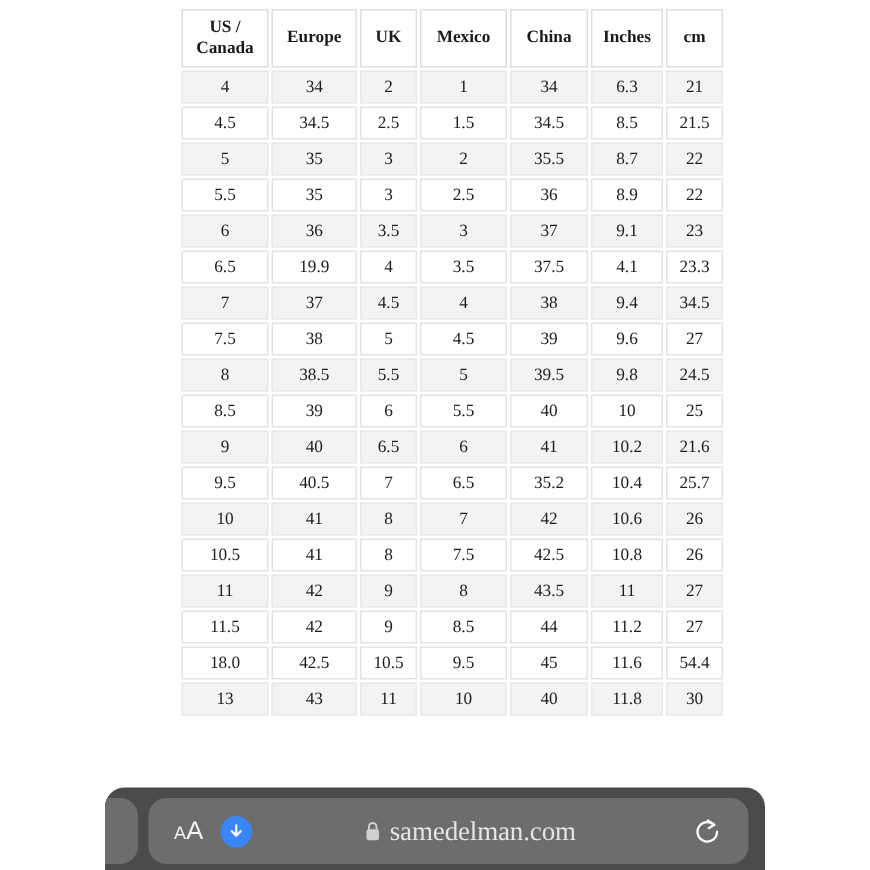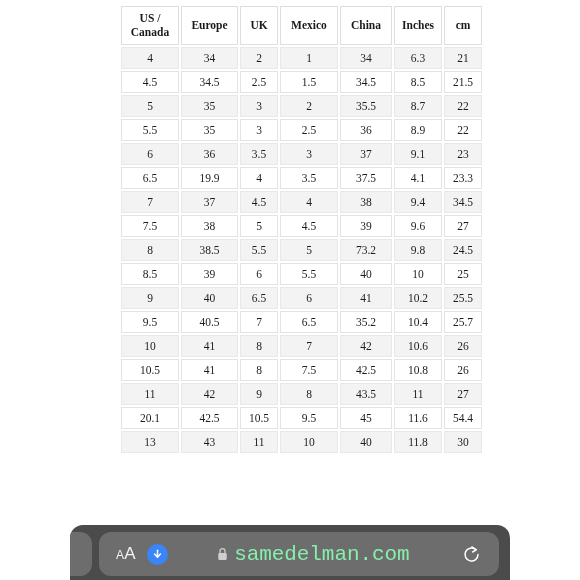--- a/index.html
+++ b/index.html
@@ -146,23 +146,23 @@
     gap: 6px;
     min-width: 0;
   }
 
   #lock-icon {
     flex: 0 0 auto;
     display: block;
   }
 
   #url-text {
-    font-family: Liberation Mono, monospace;
-    font-size: 21px;
-    color: #86efac;
+    font-family: Liberation Serif, serif;
+    font-size: 18px;
+    color: #e5e5e5;
     white-space: nowrap;
     letter-spacing: -0.1px;
   }
 
   #reload-button {
     width: 24px;
     height: 24px;
     flex: 0 0 auto;
     margin-right: 6px;
     display: flex;
@@ -267,41 +267,41 @@
           <td>4.5</td>
           <td>39</td>
           <td>9.6</td>
           <td>27</td>
         </tr>
         <tr class="row-odd">
           <td>8</td>
           <td>38.5</td>
           <td>5.5</td>
           <td>5</td>
-          <td>73.2</td>
+          <td>39.5</td>
           <td>9.8</td>
           <td>24.5</td>
         </tr>
         <tr class="row-even">
           <td>8.5</td>
           <td>39</td>
           <td>6</td>
           <td>5.5</td>
           <td>40</td>
           <td>10</td>
           <td>25</td>
         </tr>
         <tr class="row-odd">
           <td>9</td>
           <td>40</td>
           <td>6.5</td>
           <td>6</td>
           <td>41</td>
           <td>10.2</td>
-          <td>25.5</td>
+          <td>21.6</td>
         </tr>
         <tr class="row-even">
           <td>9.5</td>
           <td>40.5</td>
           <td>7</td>
           <td>6.5</td>
           <td>35.2</td>
           <td>10.4</td>
           <td>25.7</td>
         </tr>
@@ -326,21 +326,30 @@
         <tr class="row-odd">
           <td>11</td>
           <td>42</td>
           <td>9</td>
           <td>8</td>
           <td>43.5</td>
           <td>11</td>
           <td>27</td>
         </tr>
         <tr class="row-even">
-          <td>20.1</td>
+          <td>11.5</td>
+          <td>42</td>
+          <td>9</td>
+          <td>8.5</td>
+          <td>44</td>
+          <td>11.2</td>
+          <td>27</td>
+        </tr>
+        <tr class="row-even">
+          <td>18.0</td>
           <td>42.5</td>
           <td>10.5</td>
           <td>9.5</td>
           <td>45</td>
           <td>11.6</td>
           <td>54.4</td>
         </tr>
         <tr class="row-odd">
           <td>13</td>
           <td>43</td>

